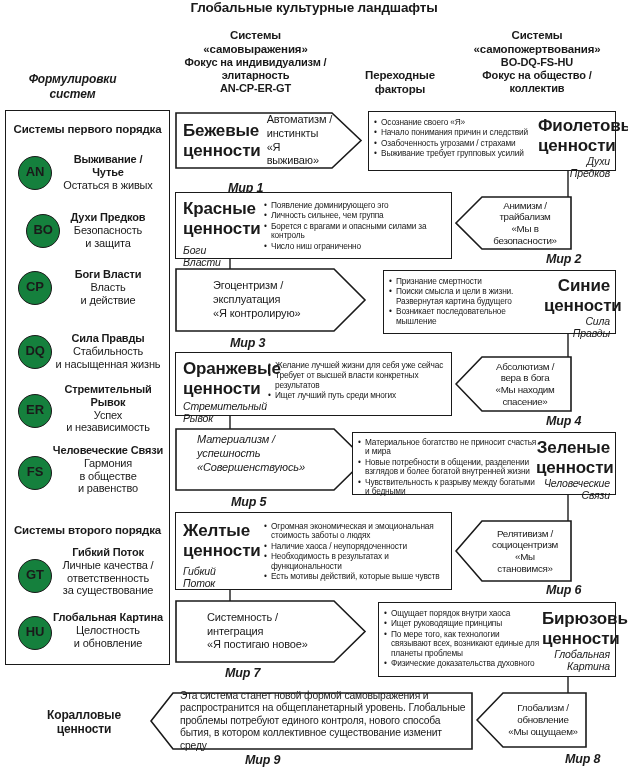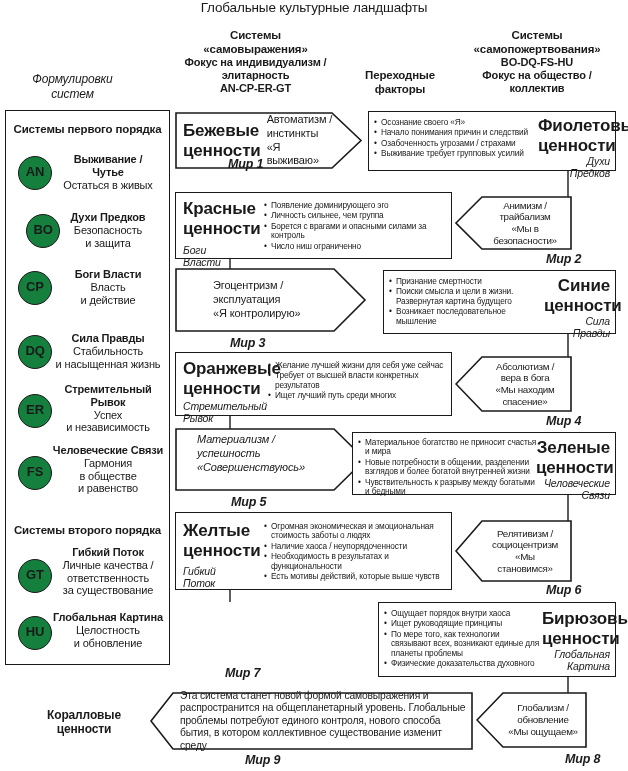--- a/index.html
+++ b/index.html
@@ -5,24 +5,24 @@
   html,body{margin:0;padding:0;background:#fff;}
   #canvas{
     position:relative;width:628px;height:771px;background:#fff;
     font-family:"Liberation Sans","DejaVu Sans",sans-serif;
     color:#1a1a1a;letter-spacing:-0.15px;overflow:hidden;
   }
   .abs{position:absolute;}
   .pre{white-space:pre-line;}
   .ctr{text-align:center;}
   .rt{text-align:right;}
-  .title{font-size:13.5px;font-weight:normal;}
+  .title{font-size:13.5px;font-weight:bold;}
   .hdr{font-size:11.5px;font-weight:bold;line-height:1.22;}
   .hdr-sub{font-size:11px;font-weight:bold;line-height:1.2;}
-  .form-hdr{font-size:12px;font-style:italic;font-weight:normal;line-height:1.25;}
+  .form-hdr{font-size:12px;font-style:italic;font-weight:bold;line-height:1.25;}
   .panel{border:1.6px solid #1a1a1a;background:#fff;}
   .sec-title{font-size:11.5px;font-weight:bold;}
   .circle{
     width:32px;height:32px;border:1.6px solid #1a1a1a;border-radius:50%;
     font-size:13px;font-weight:bold;text-align:center;line-height:30px;background:#15803d;
   }
   .sys-name{font-size:11px;font-weight:bold;line-height:1.16;}
   .sys-desc{font-size:11px;line-height:1.16;}
   .shape{fill:#fff;stroke:#1a1a1a;stroke-width:1.6;}
   .conn{stroke:#1a1a1a;stroke-width:1.4;}
@@ -148,21 +148,21 @@
         <polygon class="shape" points="1,1 157,1 186,28.5 157,56 1,56"></polygon>
       </svg>
     <div class="abs flexmid" style="left:8px;top:0;width:150px;height:57px;gap:6px;">
       <div class="vname pre">Бежевые
 ценности</div>
       <div class="vtext pre">Автоматизм /
 инстинкты
 «Я выживаю»</div>
     </div>
   </div>
-  <div class="abs world" style="left:228px;top:157px;">Мир 1</div>
+  <div class="abs world" style="left:228px;top:181px;">Мир 1</div>
 
   <div class="abs panel" style="left:368px;top:111px;width:246px;height:58px;">
     <div class="abs bullets" style="left:5px;top:6px;right:76px;">
         <div class="bullet">
           <span class="marker">•</span>
           <span class="btext">Осознание своего «Я»</span>
         </div>
         <div class="bullet">
           <span class="marker">•</span>
           <span class="btext">Начало понимания причин и следствий</span>
@@ -349,20 +349,28 @@
     <svg width="118" height="62">
         <polygon class="shape" points="1,31 27,1 116,1 116,61 27,61"></polygon>
       </svg>
     <div class="abs ctr atext pre flexmid" style="left:24px;top:0;right:2px;height:62px;justify-content:center;">Релятивизм /
 социоцентризм
 «Мы
 становимся»</div>
   </div>
   <div class="abs world" style="left:546px;top:583px;">Мир 6</div>
 
+  <div class="abs" style="left:175px;top:600px;width:192px;height:63px;">
+    <svg width="192" height="63">
+        <polygon class="shape" points="1,1 159,1 190,31.5 159,62 1,62"></polygon>
+      </svg>
+    <div class="abs vtext pre flexmid" style="left:32px;top:0;height:63px;">Системность /
+интеграция
+«Я постигаю новое»</div>
+  </div>
   <div class="abs world" style="left:225px;top:666px;">Мир 7</div>
 
   <div class="abs panel" style="left:378px;top:602px;width:236px;height:73px;">
     <div class="abs bullets" style="left:5px;top:6px;right:74px;">
         <div class="bullet">
           <span class="marker">•</span>
           <span class="btext">Ощущает порядок внутри хаоса</span>
         </div>
         <div class="bullet">
           <span class="marker">•</span>

